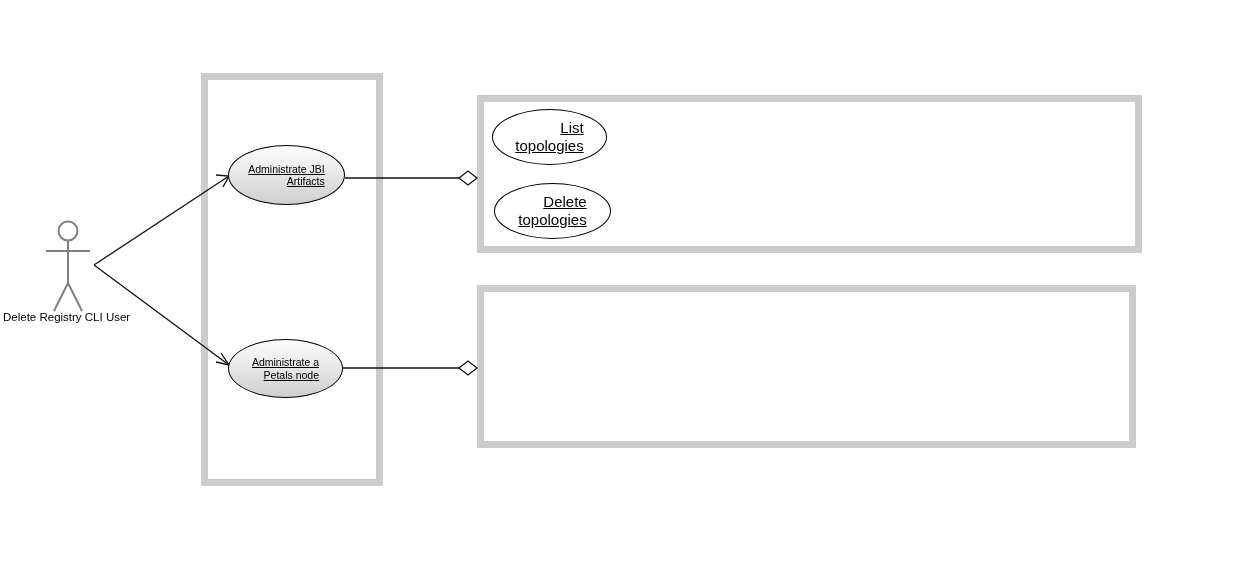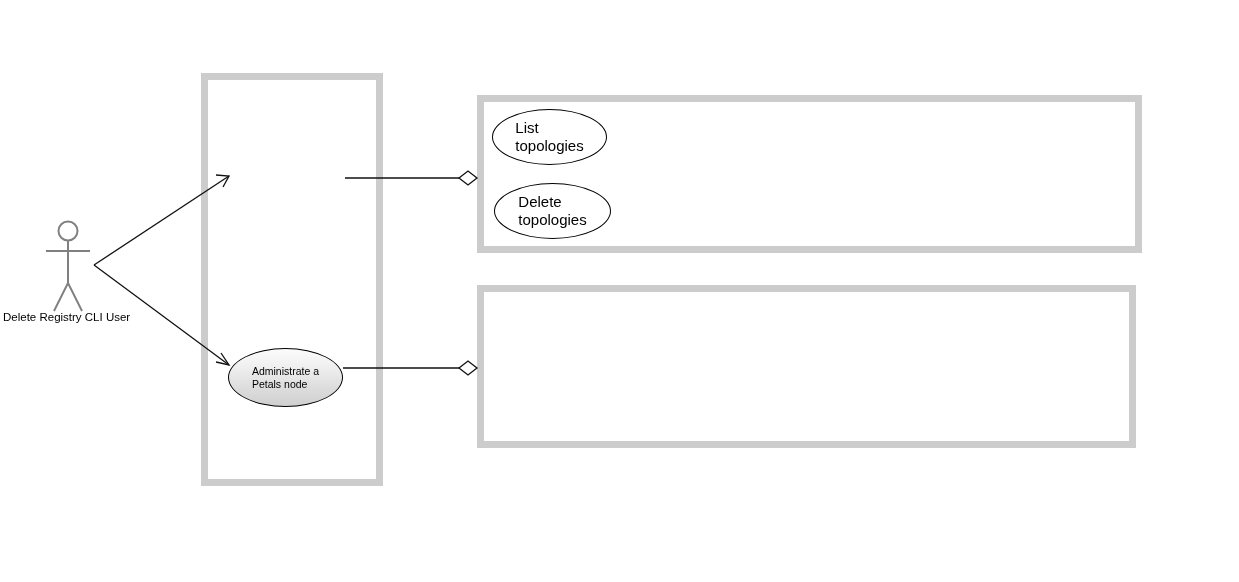--- a/index.html
+++ b/index.html
@@ -54,41 +54,42 @@
     height: 163px;
   }
   .usecase {
     position: absolute;
     box-sizing: border-box;
     border: 1px solid #000000;
     border-radius: 50%;
     display: flex;
     align-items: center;
     justify-content: center;
-    text-align: left;
+    text-align: right;
     color: #000000;
     line-height: 1.18;
+    text-decoration: underline;
   }
   .usecase-gray {
     background: linear-gradient(to bottom, #fbfbfb 0%, #f0f0f0 30%, #dcdcdc 70%, #cfcfcf 100%);
     font-size: 10.5px;
   }
   .usecase-white {
     background: #ffffff;
     font-size: 15px;
   }
   #uc-jbi {
     left: 228px;
     top: 145px;
     width: 117px;
     height: 60px;
   }
   #uc-node {
     left: 228px;
-    top: 348px;
+    top: 339px;
     width: 115px;
     height: 59px;
   }
   #uc-list {
     left: 492px;
     top: 109px;
     width: 115px;
     height: 56px;
   }
   #uc-delete {
@@ -140,20 +141,26 @@
       <polygon points="459,178 468,171 477,178 468,185" fill="#ffffff" stroke="#111111" stroke-width="1.3"></polygon>
     </g>
 
     <g>
       <line x1="343" y1="368" x2="459" y2="368" stroke="#111111" stroke-width="1.3"></line>
       <polygon points="459,368 468,361 477,368 468,375" fill="#ffffff" stroke="#111111" stroke-width="1.3"></polygon>
     </g>
 
   </svg>
 
+  <div class="usecase usecase-gray" id="uc-jbi">
+    <span>
+      <span>Administrate JBI</span><br>
+      <span>Artifacts</span>
+    </span>
+  </div>
 
   <div class="usecase usecase-gray" id="uc-node">
     <span>
       <span>Administrate a</span><br>
       <span>Petals node</span>
     </span>
   </div>
 
   <div class="usecase usecase-white" id="uc-list">
     <span>

